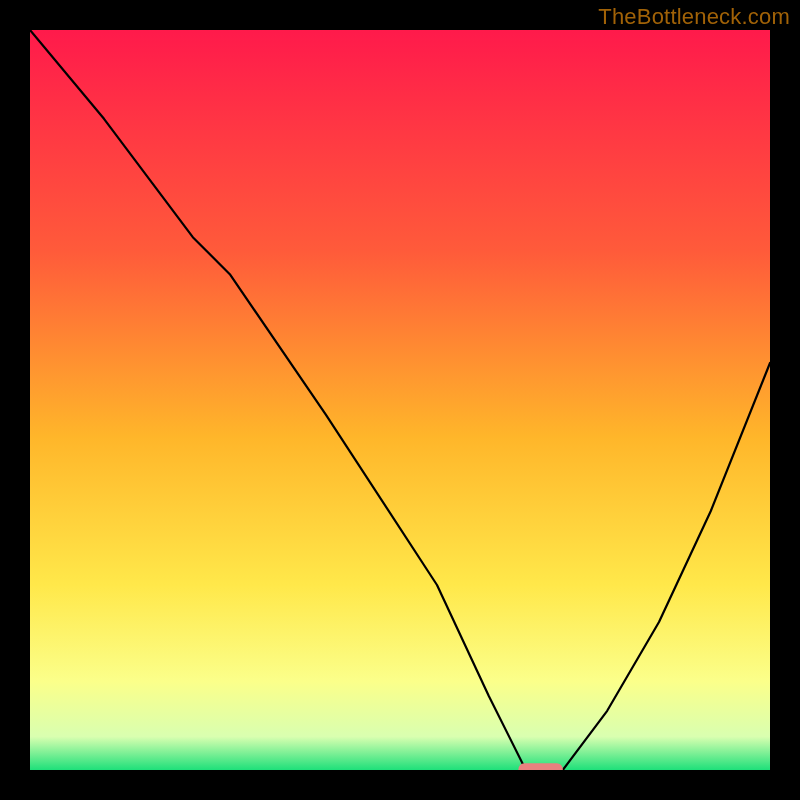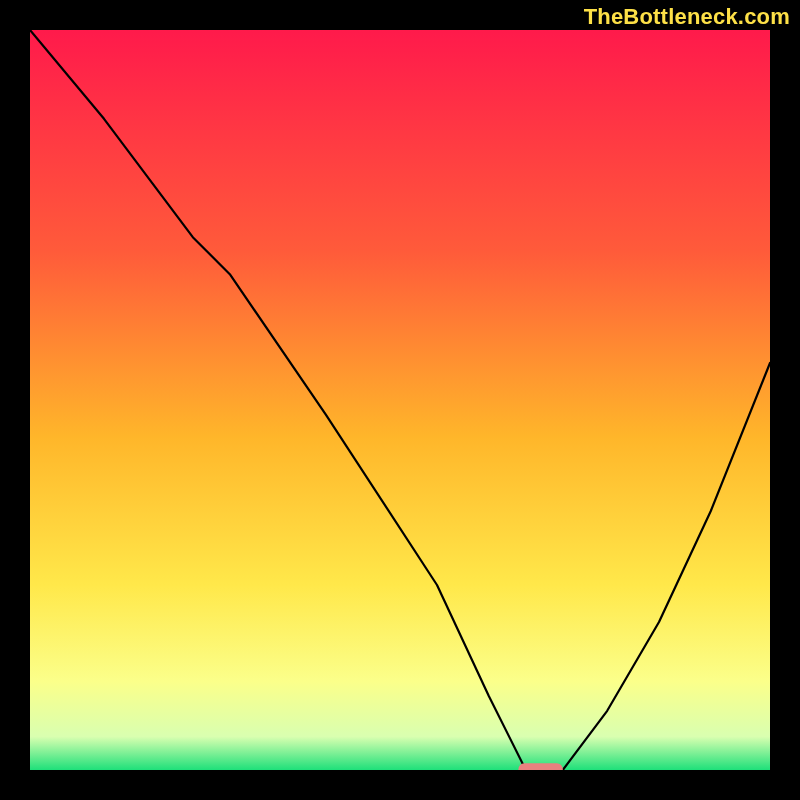--- a/index.html
+++ b/index.html
@@ -14,23 +14,23 @@
   .frame {
     position: relative;
     width: 800px;
     height: 800px;
     background: #000;
   }
   .watermark {
     position: absolute;
     top: 4px;
     right: 10px;
-    color: #fde047;
+    color: #a16207;
     font-size: 22px;
-    font-weight: 700;
+    font-weight: 400;
     letter-spacing: 0.2px;
     z-index: 10;
     user-select: none;
     text-align: right;
   }
   .plot-wrap {
     position: absolute;
     left: 30px;
     top: 30px;
     width: 740px;

